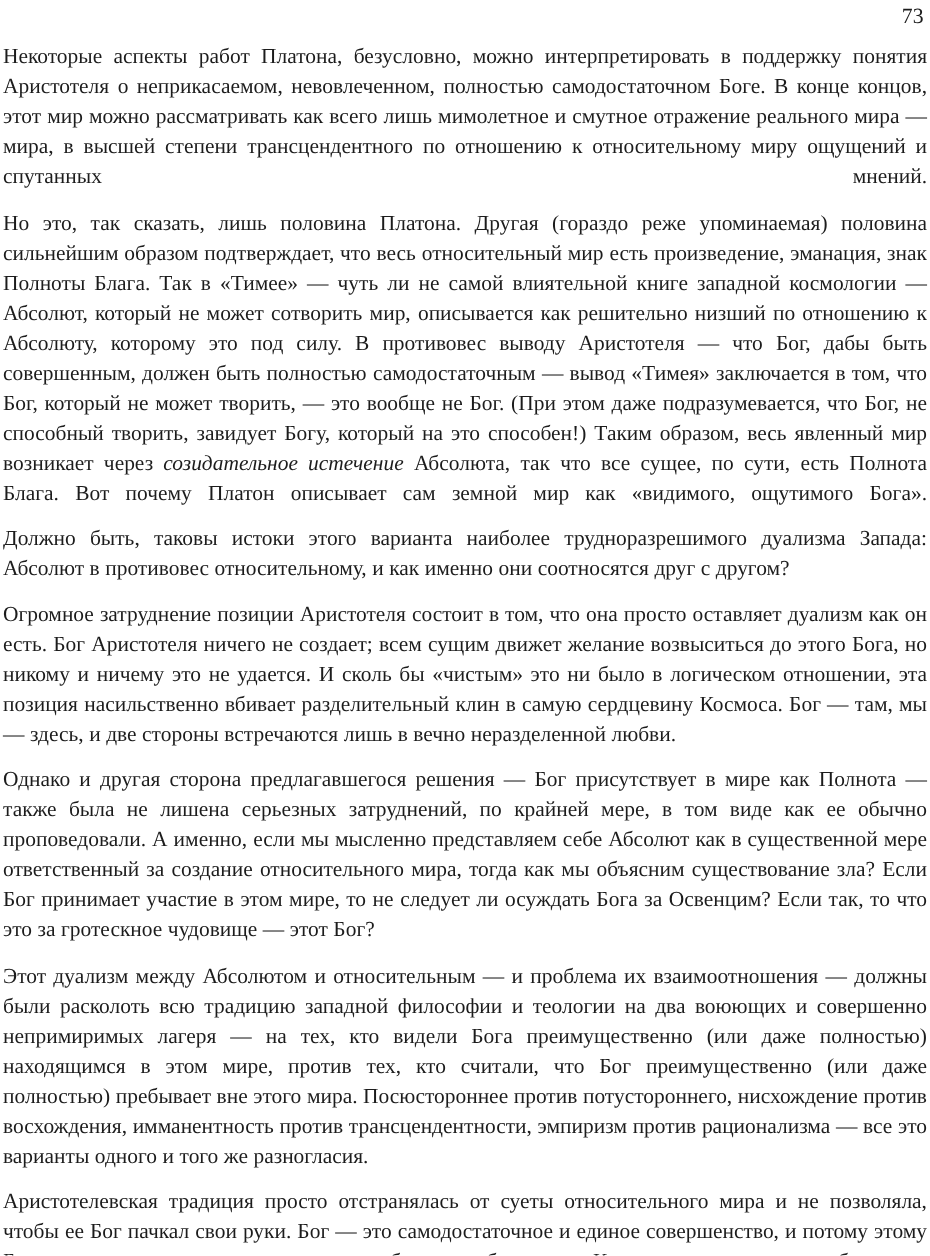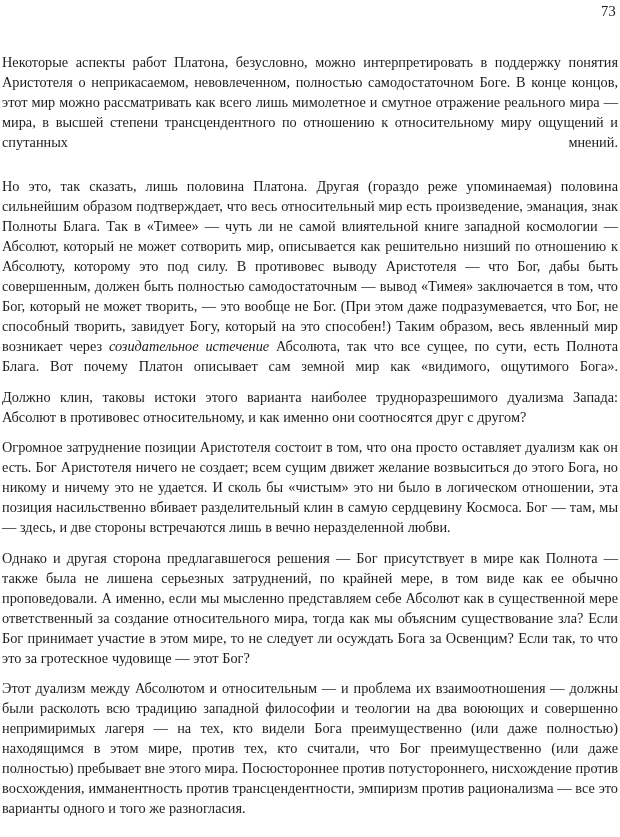--- a/index.html
+++ b/index.html
@@ -48,41 +48,40 @@
     -webkit-hyphens: none;
     hyphens: none;
     word-spacing: 0.1px;
   }
   p.para.last {
     margin-bottom: 0;
   }
   
   p.para.full-justify {
     text-align-last: justify;
-    margin-top: 24px;
   }
   em.ital {
     font-style: italic;
   }
 </style>
 </head>
 <body>
 
 <div class="page">
 
   <div class="folio">73</div>
 
   <div class="body-text">
 
 
     <p class="para full-justify">Некоторые аспекты работ Платона, безусловно, можно интерпретировать в поддержку понятия Аристотеля о неприкасаемом, невовлеченном, полностью самодостаточном Боге. В конце концов, этот мир можно рассматривать как всего лишь мимолетное и смутное отражение реального мира — мира, в высшей степени трансцендентного по отношению к относительному миру ощущений и спутанных мнений.</p>
 
     <p class="para full-justify"><span>Но это, так сказать, лишь половина Платона. Другая (гораздо реже упоминаемая) половина сильнейшим образом подтверждает, что весь относительный мир есть произведение, эманация, знак Полноты Блага. Так в «Тимее» — чуть ли не самой влиятельной книге западной космологии — Абсолют, который не может сотворить мир, описывается как решительно низший по отношению к Абсолюту, которому это под силу. В противовес выводу Аристотеля — что Бог, дабы быть совершенным, должен быть полностью самодостаточным — вывод «Тимея» заключается в том, что Бог, который не может творить, — это вообще не Бог. (При этом даже подразумевается, что Бог, не способный творить, завидует Богу, который на это способен!) Таким образом, весь явленный мир возникает через </span><em class="ital">созидательное истечение</em><span> Абсолюта, так что все сущее, по сути, есть Полнота Блага. Вот почему Платон описывает сам земной мир как «видимого, ощутимого Бога».</span></p>
 
-    <p class="para">Должно клин, таковы истоки этого варианта наиболее трудноразрешимого дуализма Запада: Абсолют в противовес относительному, и как именно они соотносятся друг с другом?</p>
+    <p class="para">Должно быть, таковы истоки этого варианта наиболее трудноразрешимого дуализма Запада: Абсолют в противовес относительному, и как именно они соотносятся друг с другом?</p>
 
     <p class="para">Огромное затруднение позиции Аристотеля состоит в том, что она просто оставляет дуализм как он есть. Бог Аристотеля ничего не создает; всем сущим движет желание возвыситься до этого Бога, но никому и ничему это не удается. И сколь бы «чистым» это ни было в логическом отношении, эта позиция насильственно вбивает разделительный клин в самую сердцевину Космоса. Бог — там, мы — здесь, и две стороны встречаются лишь в вечно неразделенной любви.</p>
 
     <p class="para">Однако и другая сторона предлагавшегося решения — Бог присутствует в мире как Полнота — также была не лишена серьезных затруднений, по крайней мере, в том виде как ее обычно проповедовали. А именно, если мы мысленно представляем себе Абсолют как в существенной мере ответственный за создание относительного мира, тогда как мы объясним существование зла? Если Бог принимает участие в этом мире, то не следует ли осуждать Бога за Освенцим? Если так, то что это за гротескное чудовище — этот Бог?</p>
 
     <p class="para">Этот дуализм между Абсолютом и относительным — и проблема их взаимоотношения — должны были расколоть всю традицию западной философии и теологии на два воюющих и совершенно непримиримых лагеря — на тех, кто видели Бога преимущественно (или даже полностью) находящимся в этом мире, против тех, кто считали, что Бог преимущественно (или даже полностью) пребывает вне этого мира. Посюстороннее против потустороннего, нисхождение против восхождения, имманентность против трансцендентности, эмпиризм против рационализма — все это варианты одного и того же разногласия.</p>
 
     <p class="para last full-justify">Аристотелевская традиция просто отстранялась от суеты относительного мира и не позволяла, чтобы ее Бог пачкал свои руки. Бог — это самодостаточное и единое совершенство, и потому этому Богу нет нужды создавать мир или что бы то ни было еще. Как может что-то столь абсолютно Совершенное продвинуться хоть на шаг, не изменив Совершенству? Созидание предполагает отсутствие чего-либо, а Богу достало всего; следовательно, Бог не создает. Таким образом, вопрос о том, откуда и зачем взялся мир, буквально повисает в воздухе, хотя глубоко в сердце относительного мира скрывается жгучее желание достичь состояния высшего богосовершенства, что, в действительности, для этого аутичного Бога означало бы перестать существовать для всех своих соседей и скрыться в своей собственной</p>
 
   </div>

